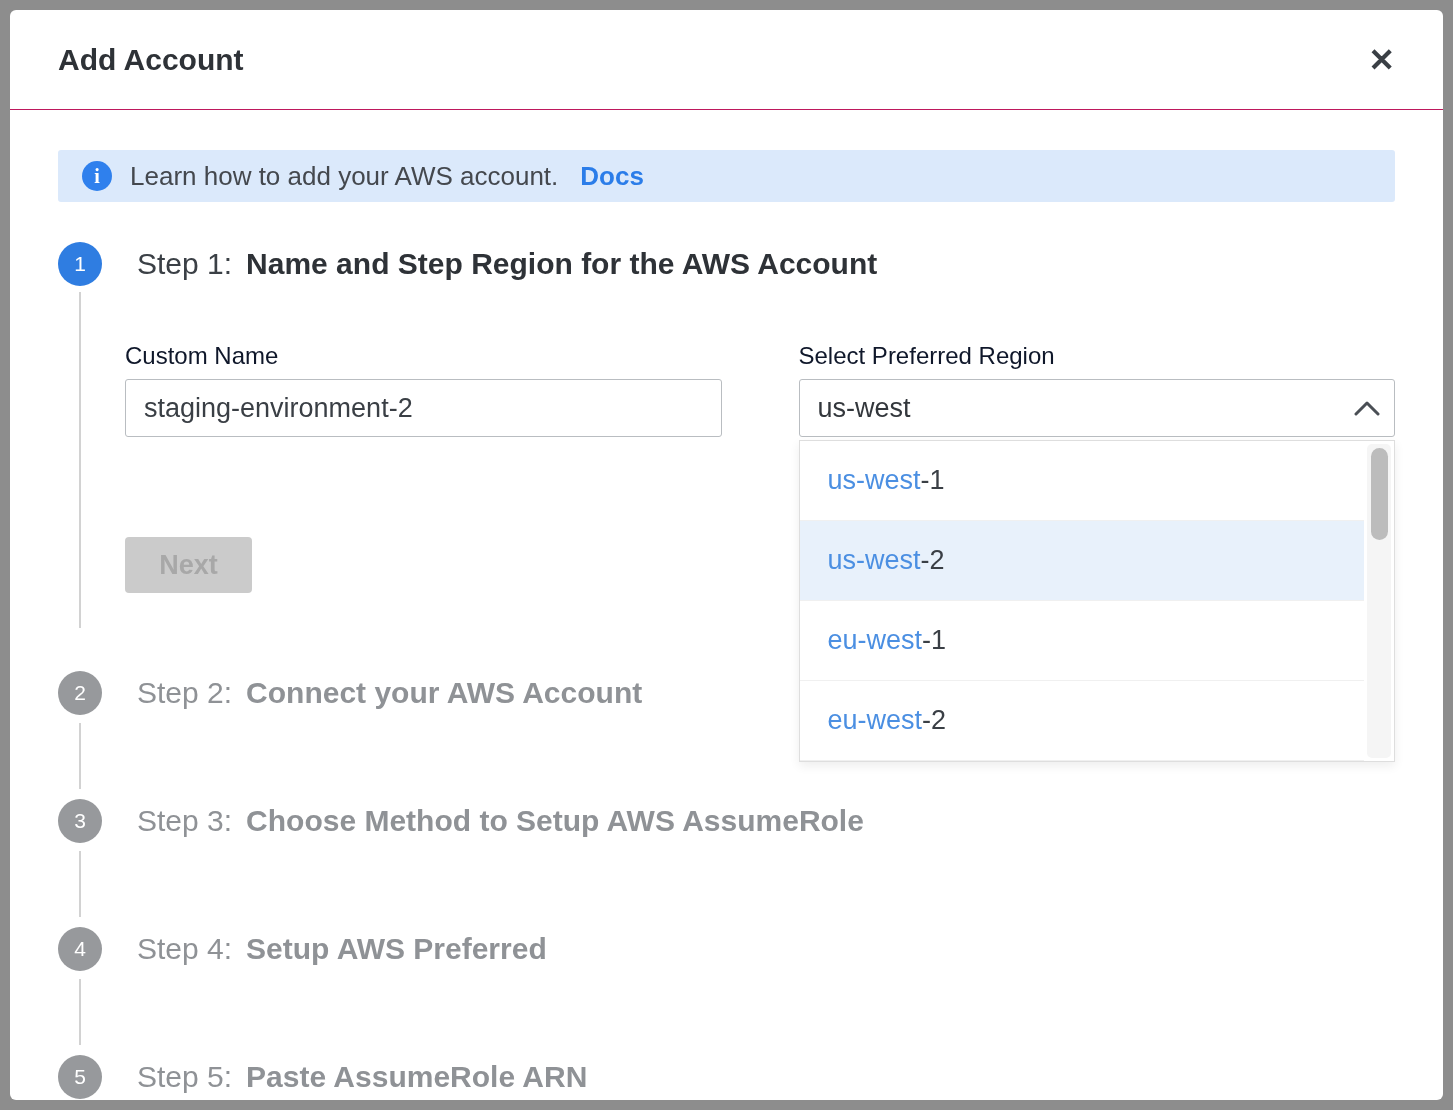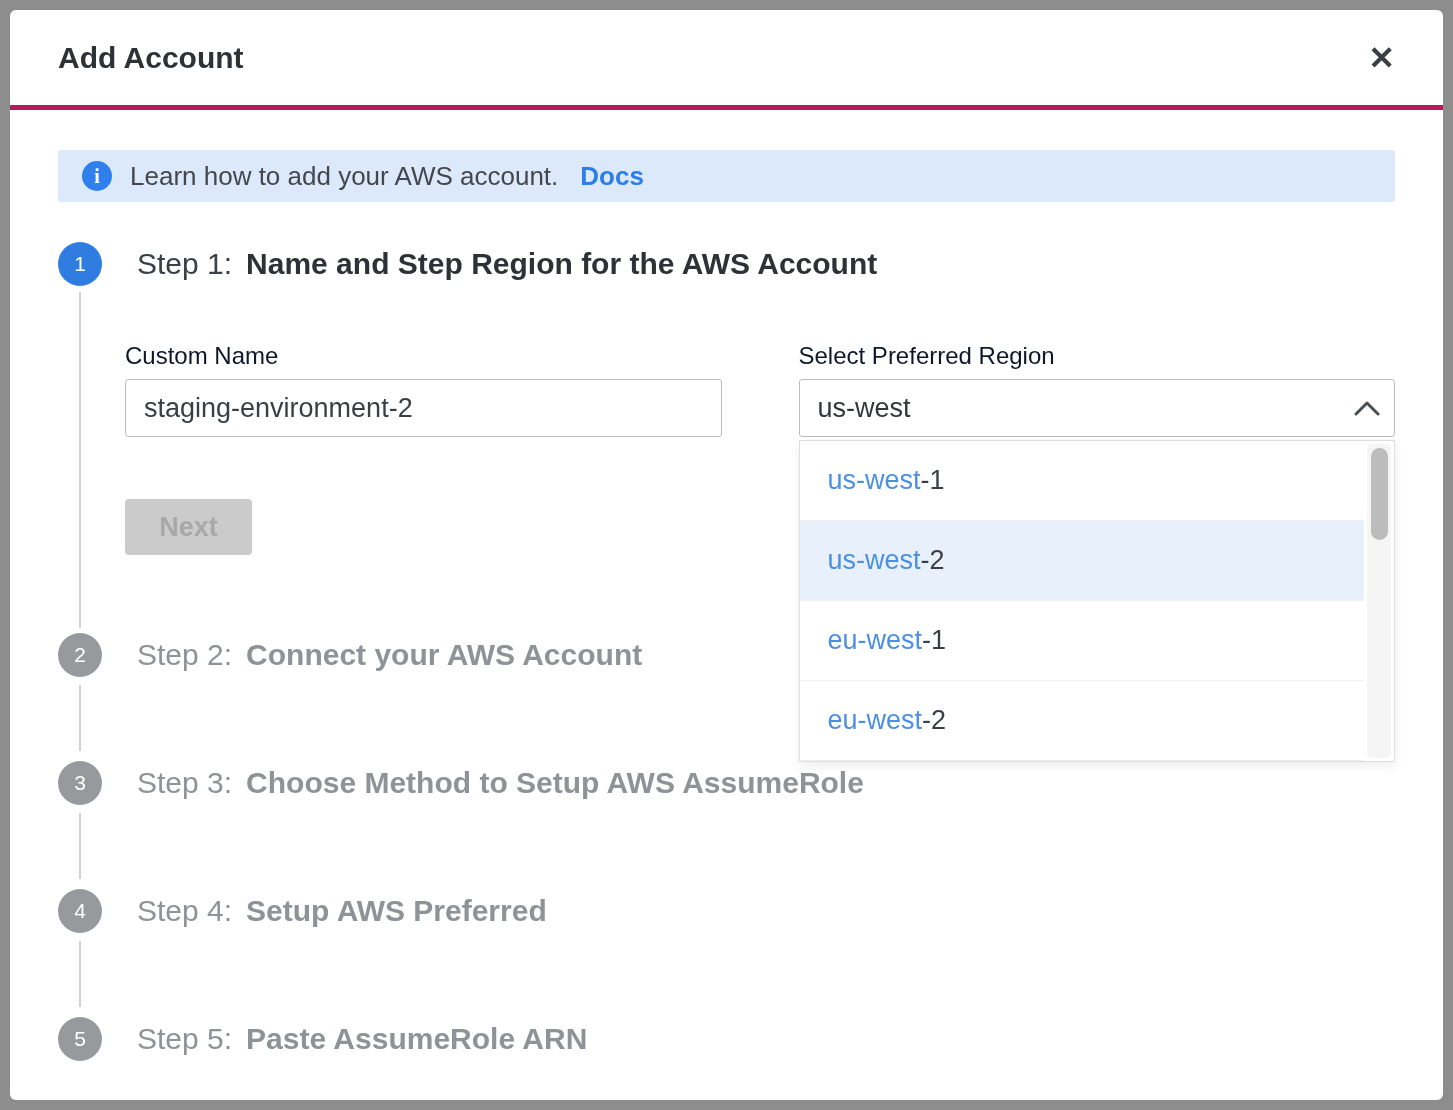--- a/index.html
+++ b/index.html
@@ -13,21 +13,21 @@
     position: absolute; inset: 10px;
     background: #ffffff;
     border-radius: 6px;
     overflow: hidden;
   }
   
   .modal-header {
     height: 100px;
     display: flex; align-items: center; justify-content: space-between;
     padding: 0 48px;
-    border-bottom: 5px solid #be185d;
+    border-bottom: 1px solid #be185d;
   }
   .modal-title { font-size: 30px; font-weight: 700; color: #2e3237; }
   .close-btn {
     background: none; border: none; cursor: pointer;
     font-size: 32px; font-weight: 700; color: #3a3f45; line-height: 1;
   }
   
   .modal-body { padding: 40px 48px 0 48px; position: relative; }
   
   .banner {
@@ -109,21 +109,21 @@
   .dd-track {
     position: absolute; top: 3px; bottom: 3px; right: 3px; width: 24px;
     background: #f5f5f5; border-radius: 5px;
   }
   .dd-thumb {
     position: absolute; top: 7px; right: 6px; width: 17px; height: 92px;
     background: #bcbcbc; border-radius: 9px; cursor: pointer;
   }
   
   .next-btn {
-    margin-top: 62px;
+    margin-top: 100px;
     width: 127px; height: 56px;
     background: #cbcbcb; border: none; border-radius: 4px;
     font-family: "Liberation Sans", "DejaVu Sans", sans-serif;
     font-size: 27px; font-weight: 700; color: #a8a8a8;
   }
 </style>
 </head>
 <body>
 
 <div class="modal">

